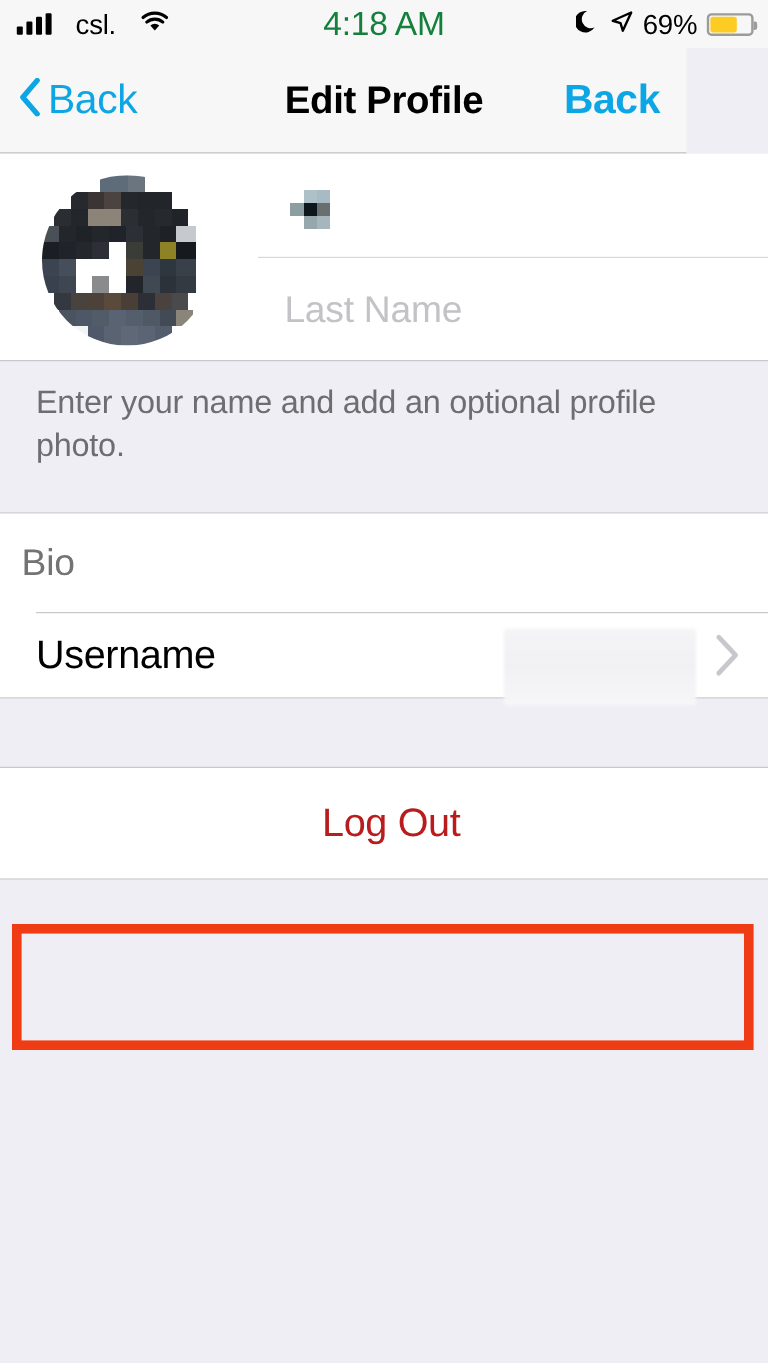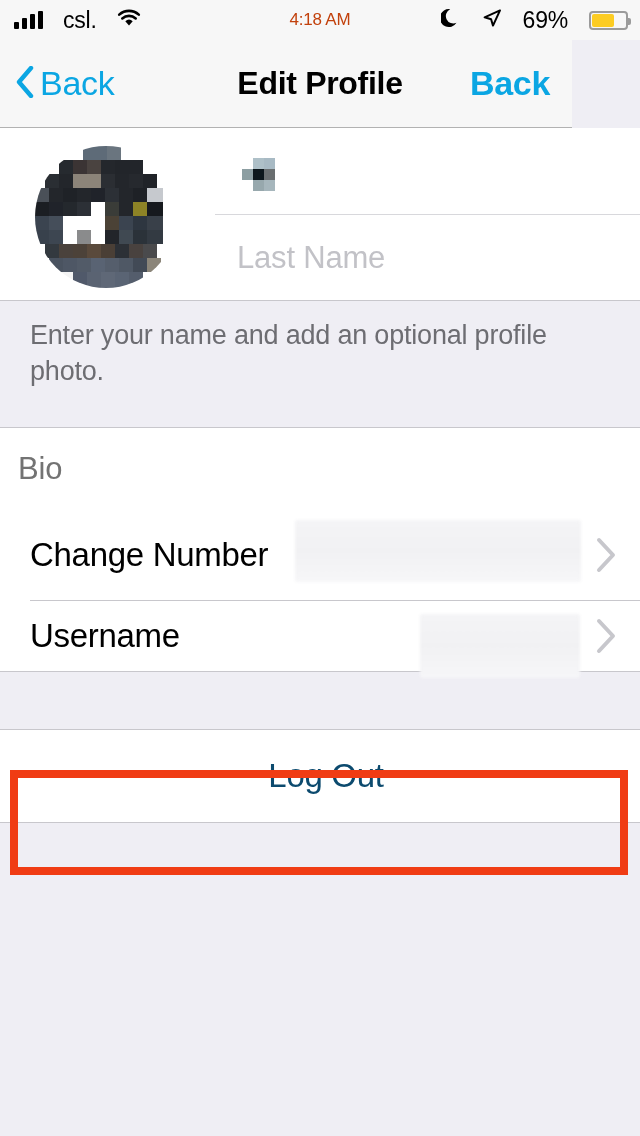--- a/index.html
+++ b/index.html
@@ -41,30 +41,30 @@
     display: flex;
     align-items: center;
     justify-content: center;
   }
   .sb-right {
     position: absolute;
     right: 12px; top: 0;
     height: 40px;
     display: flex;
     align-items: center;
-    gap: 21px;
+    gap: 8px;
   }
   .sb-text {
     font-size: 23px;
     color: #000;
     letter-spacing: -0.2px;
   }
   .sb-time {
-    font-size: 17px;
-    color: #c2410c;
+    font-size: 28px;
+    color: #15803d;
     letter-spacing: -0.2px;
   }
   .signal-bars {
     display: flex;
     align-items: flex-end;
     gap: 3px;
     height: 18px;
   }
   .signal-bars i {
     display: block;
@@ -273,21 +273,21 @@
   .logout-cell {
     position: relative;
     height: 92px;
     background: #FFFFFF;
     display: flex;
     align-items: center;
     justify-content: center;
   }
   .logout-label {
     font-size: 33px;
-    color: #0c4a6e;
+    color: #b91c1c;
     letter-spacing: -0.3px;
     margin-left: 12px;
   }
 
   .gap-block { background: #EFEEF4; }
 
   
   .annot-box {
     position: absolute;
     left: 10px;
@@ -473,29 +473,20 @@
       </div>
     </div>
 
     <div class="footer-note hairline-top hairline-bot" style="height:128px;">Enter your name and add an optional profile photo.</div>
 
     <div class="bio-cell">
       <span class="bio-text">Bio</span>
     </div>
 
 
-    <div class="disclosure-row">
-      <span class="disclosure-label">Change Number</span>
-      <span class="blur-box" style="left:295px; top:10px; width:286px; height:62px;"></span>
-      <span class="chev-right-wrap">
-        <svg viewBox="0 0 22 36" width="22" height="36">
-          <path d="M3 3 L17 18 L3 33" fill="none" stroke="#C7C7CC" stroke-width="4" stroke-linecap="round" stroke-linejoin="round"></path>
-        </svg>
-      </span>
-    </div>
 
     <div class="disclosure-row" style="height:71px;">
       <span class="row-sep"></span>
       <span class="disclosure-label">Username</span>
       <span class="blur-box" style="left:420px; top:14px; width:160px; height:64px;"></span>
       <span class="chev-right-wrap">
         <svg viewBox="0 0 22 36" width="22" height="36">
           <path d="M3 3 L17 18 L3 33" fill="none" stroke="#C7C7CC" stroke-width="4" stroke-linecap="round" stroke-linejoin="round"></path>
         </svg>
       </span>

